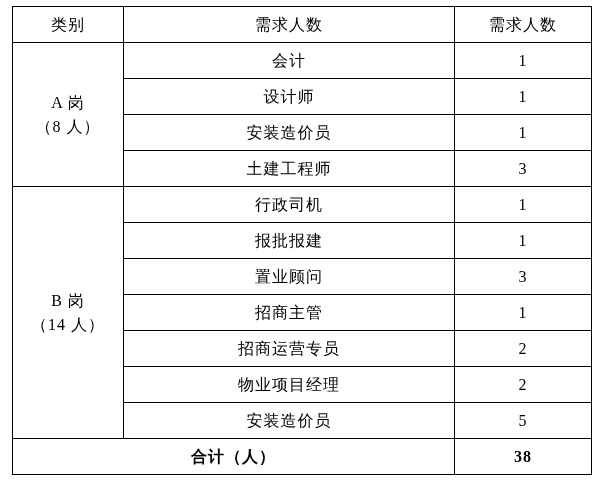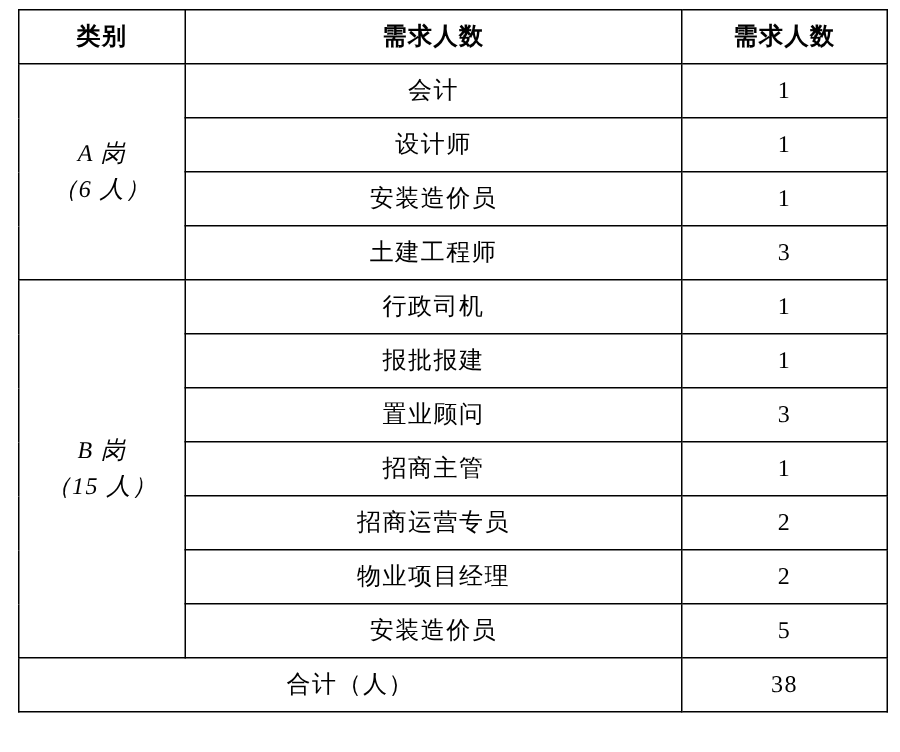--- a/index.html
+++ b/index.html
@@ -39,70 +39,69 @@
     font-family: "Liberation Serif", "DejaVu Serif", serif;
     letter-spacing: 1px;
   }
   td.col-category { width: 110px; }
   td.col-position { width: 330px; }
   td.col-count    { width: 136px; }
 
   .cat-line {
     display: block;
     line-height: 1.5;
-    font-style: italic;
   }
   .header-cell {
     height: 38px;
-    font-weight: bold;
   }
   .total-cell {
     height: 40px;
+    font-weight: bold;
   }
   .count-cell {
     font-family: "Liberation Serif", "DejaVu Serif", serif;
   }
 </style>
 </head>
 <body>
 
 <div class="page">
   <table class="recruit-table">
     <tbody>
       <tr>
         <td class="col-category header-cell">类别</td>
         <td class="col-position header-cell">需求人数</td>
         <td class="col-count header-cell">需求人数</td>
       </tr>
 
       <tr>
         <td class="col-category" rowspan="4">
           <span class="cat-line">A 岗</span>
-          <span class="cat-line">（6 人）</span>
+          <span class="cat-line">（8 人）</span>
         </td>
         <td class="col-position">会计</td>
         <td class="col-count count-cell">1</td>
       </tr>
       <tr>
         <td class="col-position">设计师</td>
         <td class="col-count count-cell">1</td>
       </tr>
       <tr>
         <td class="col-position">安装造价员</td>
         <td class="col-count count-cell">1</td>
       </tr>
       <tr>
         <td class="col-position">土建工程师</td>
         <td class="col-count count-cell">3</td>
       </tr>
 
       <tr>
         <td class="col-category" rowspan="7">
           <span class="cat-line">B 岗</span>
-          <span class="cat-line">（15 人）</span>
+          <span class="cat-line">（14 人）</span>
         </td>
         <td class="col-position">行政司机</td>
         <td class="col-count count-cell">1</td>
       </tr>
       <tr>
         <td class="col-position">报批报建</td>
         <td class="col-count count-cell">1</td>
       </tr>
       <tr>
         <td class="col-position">置业顾问</td>

